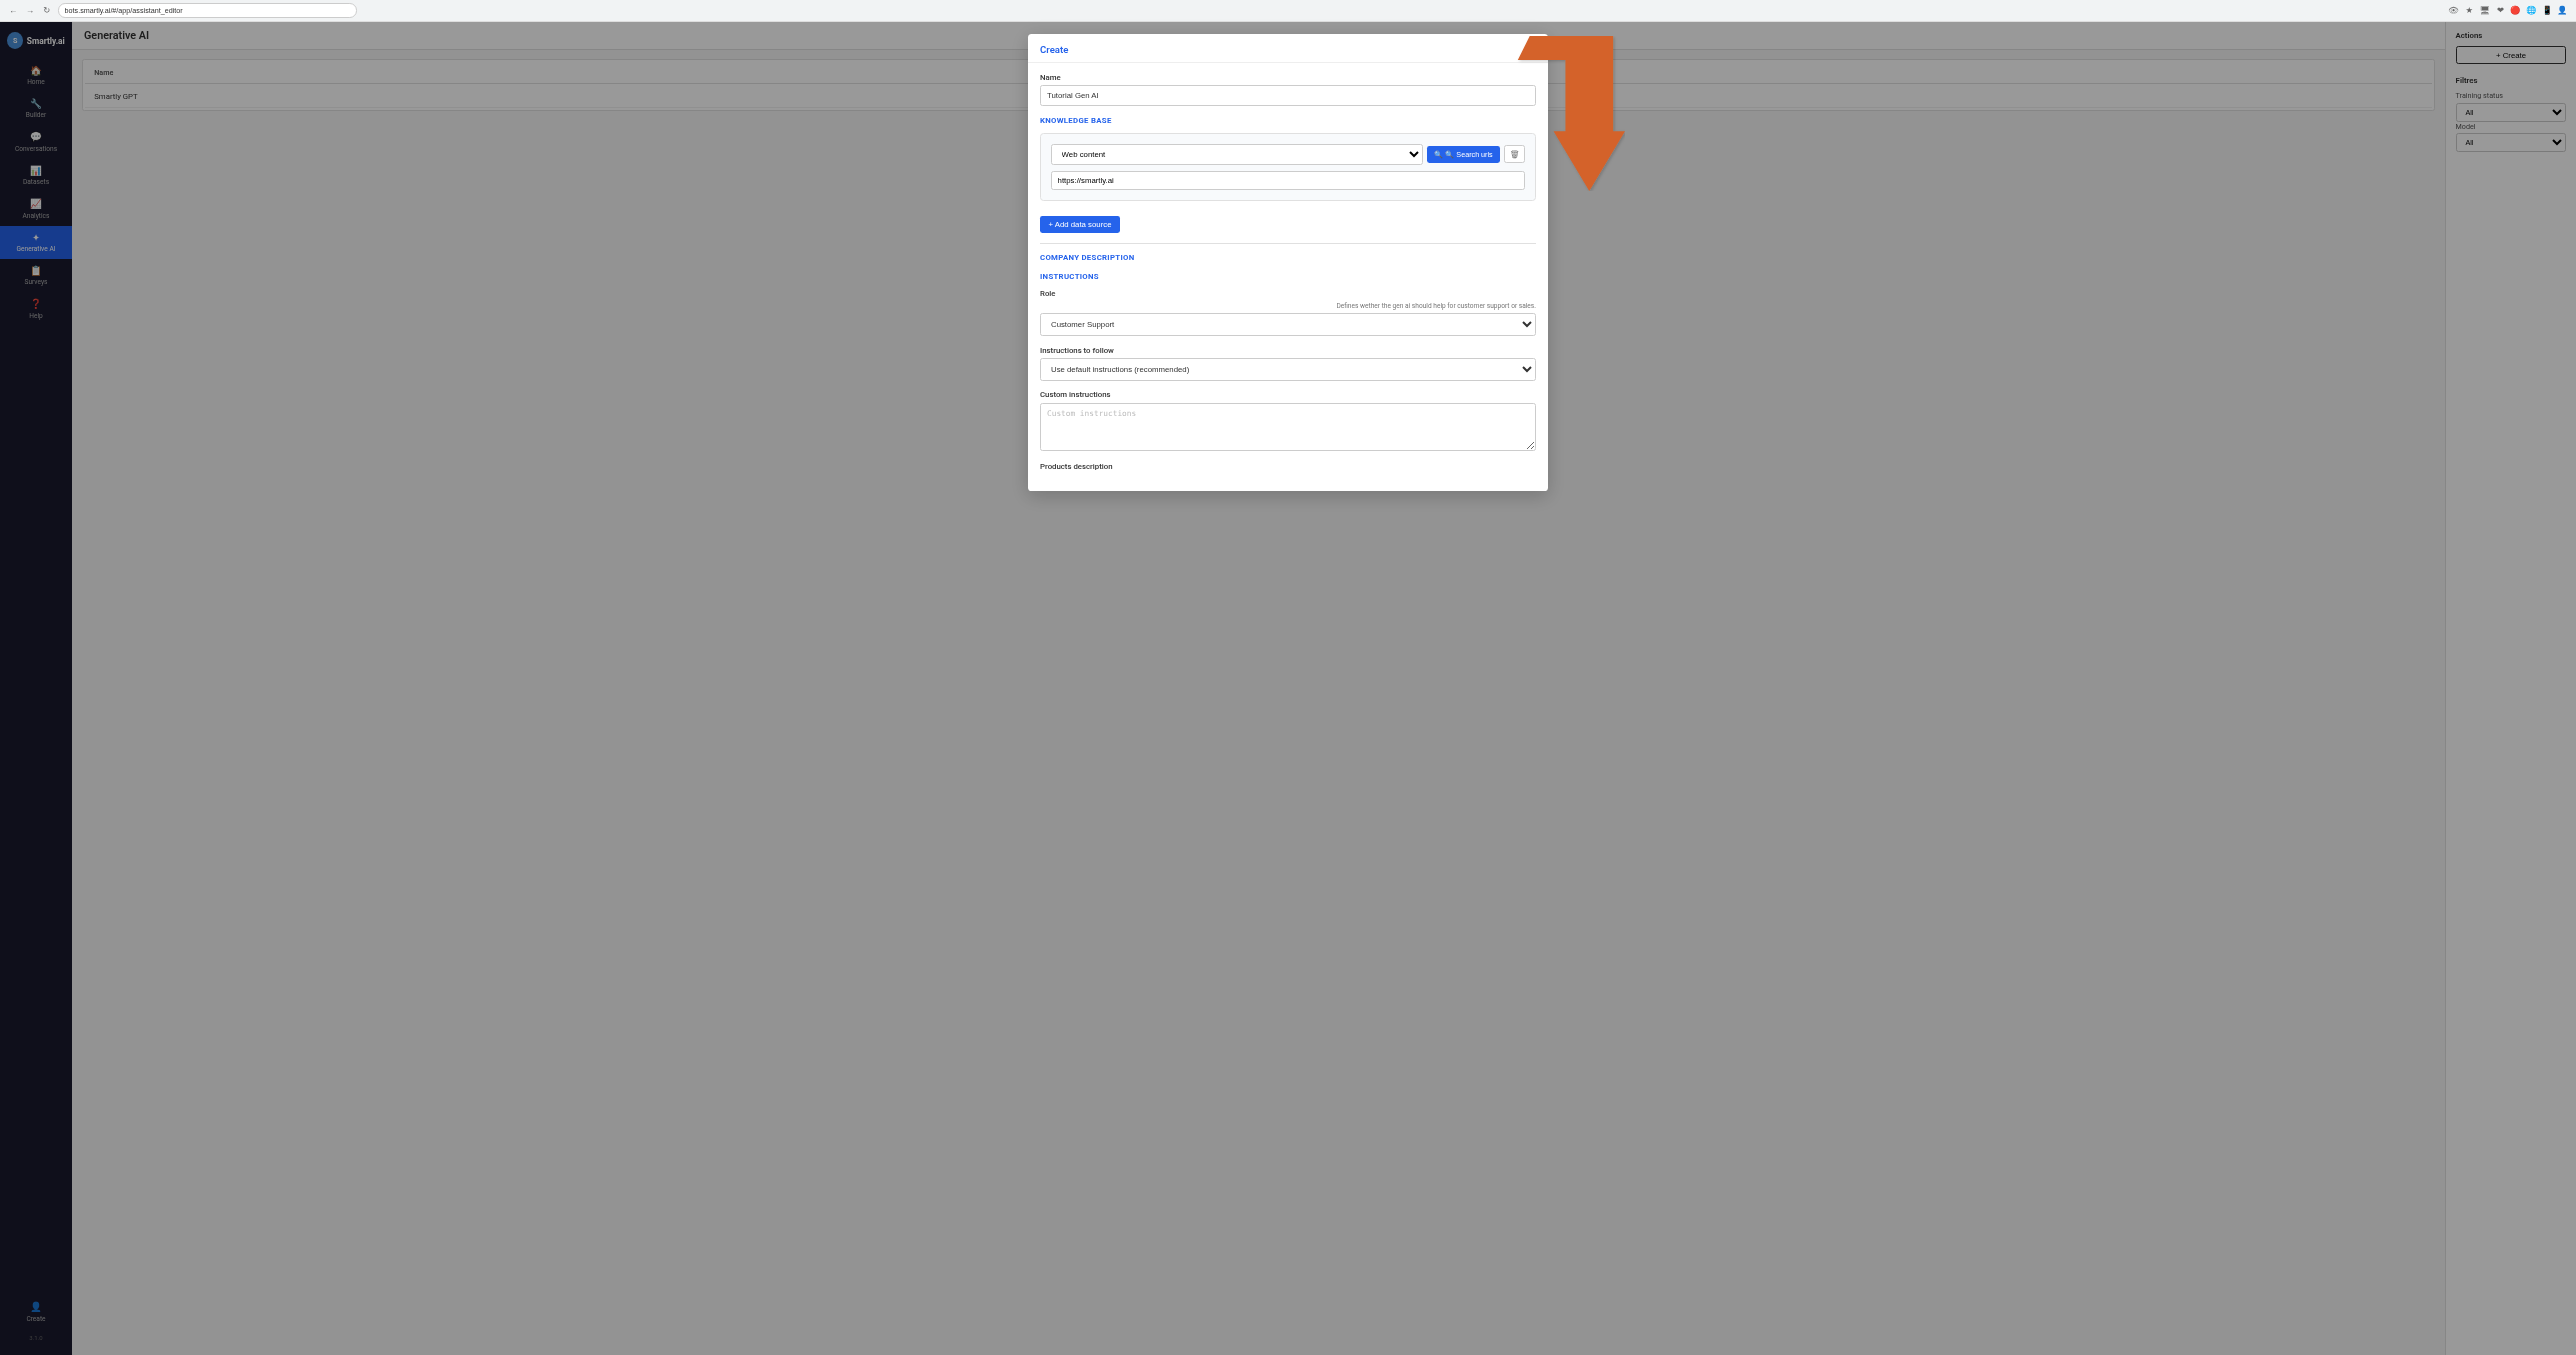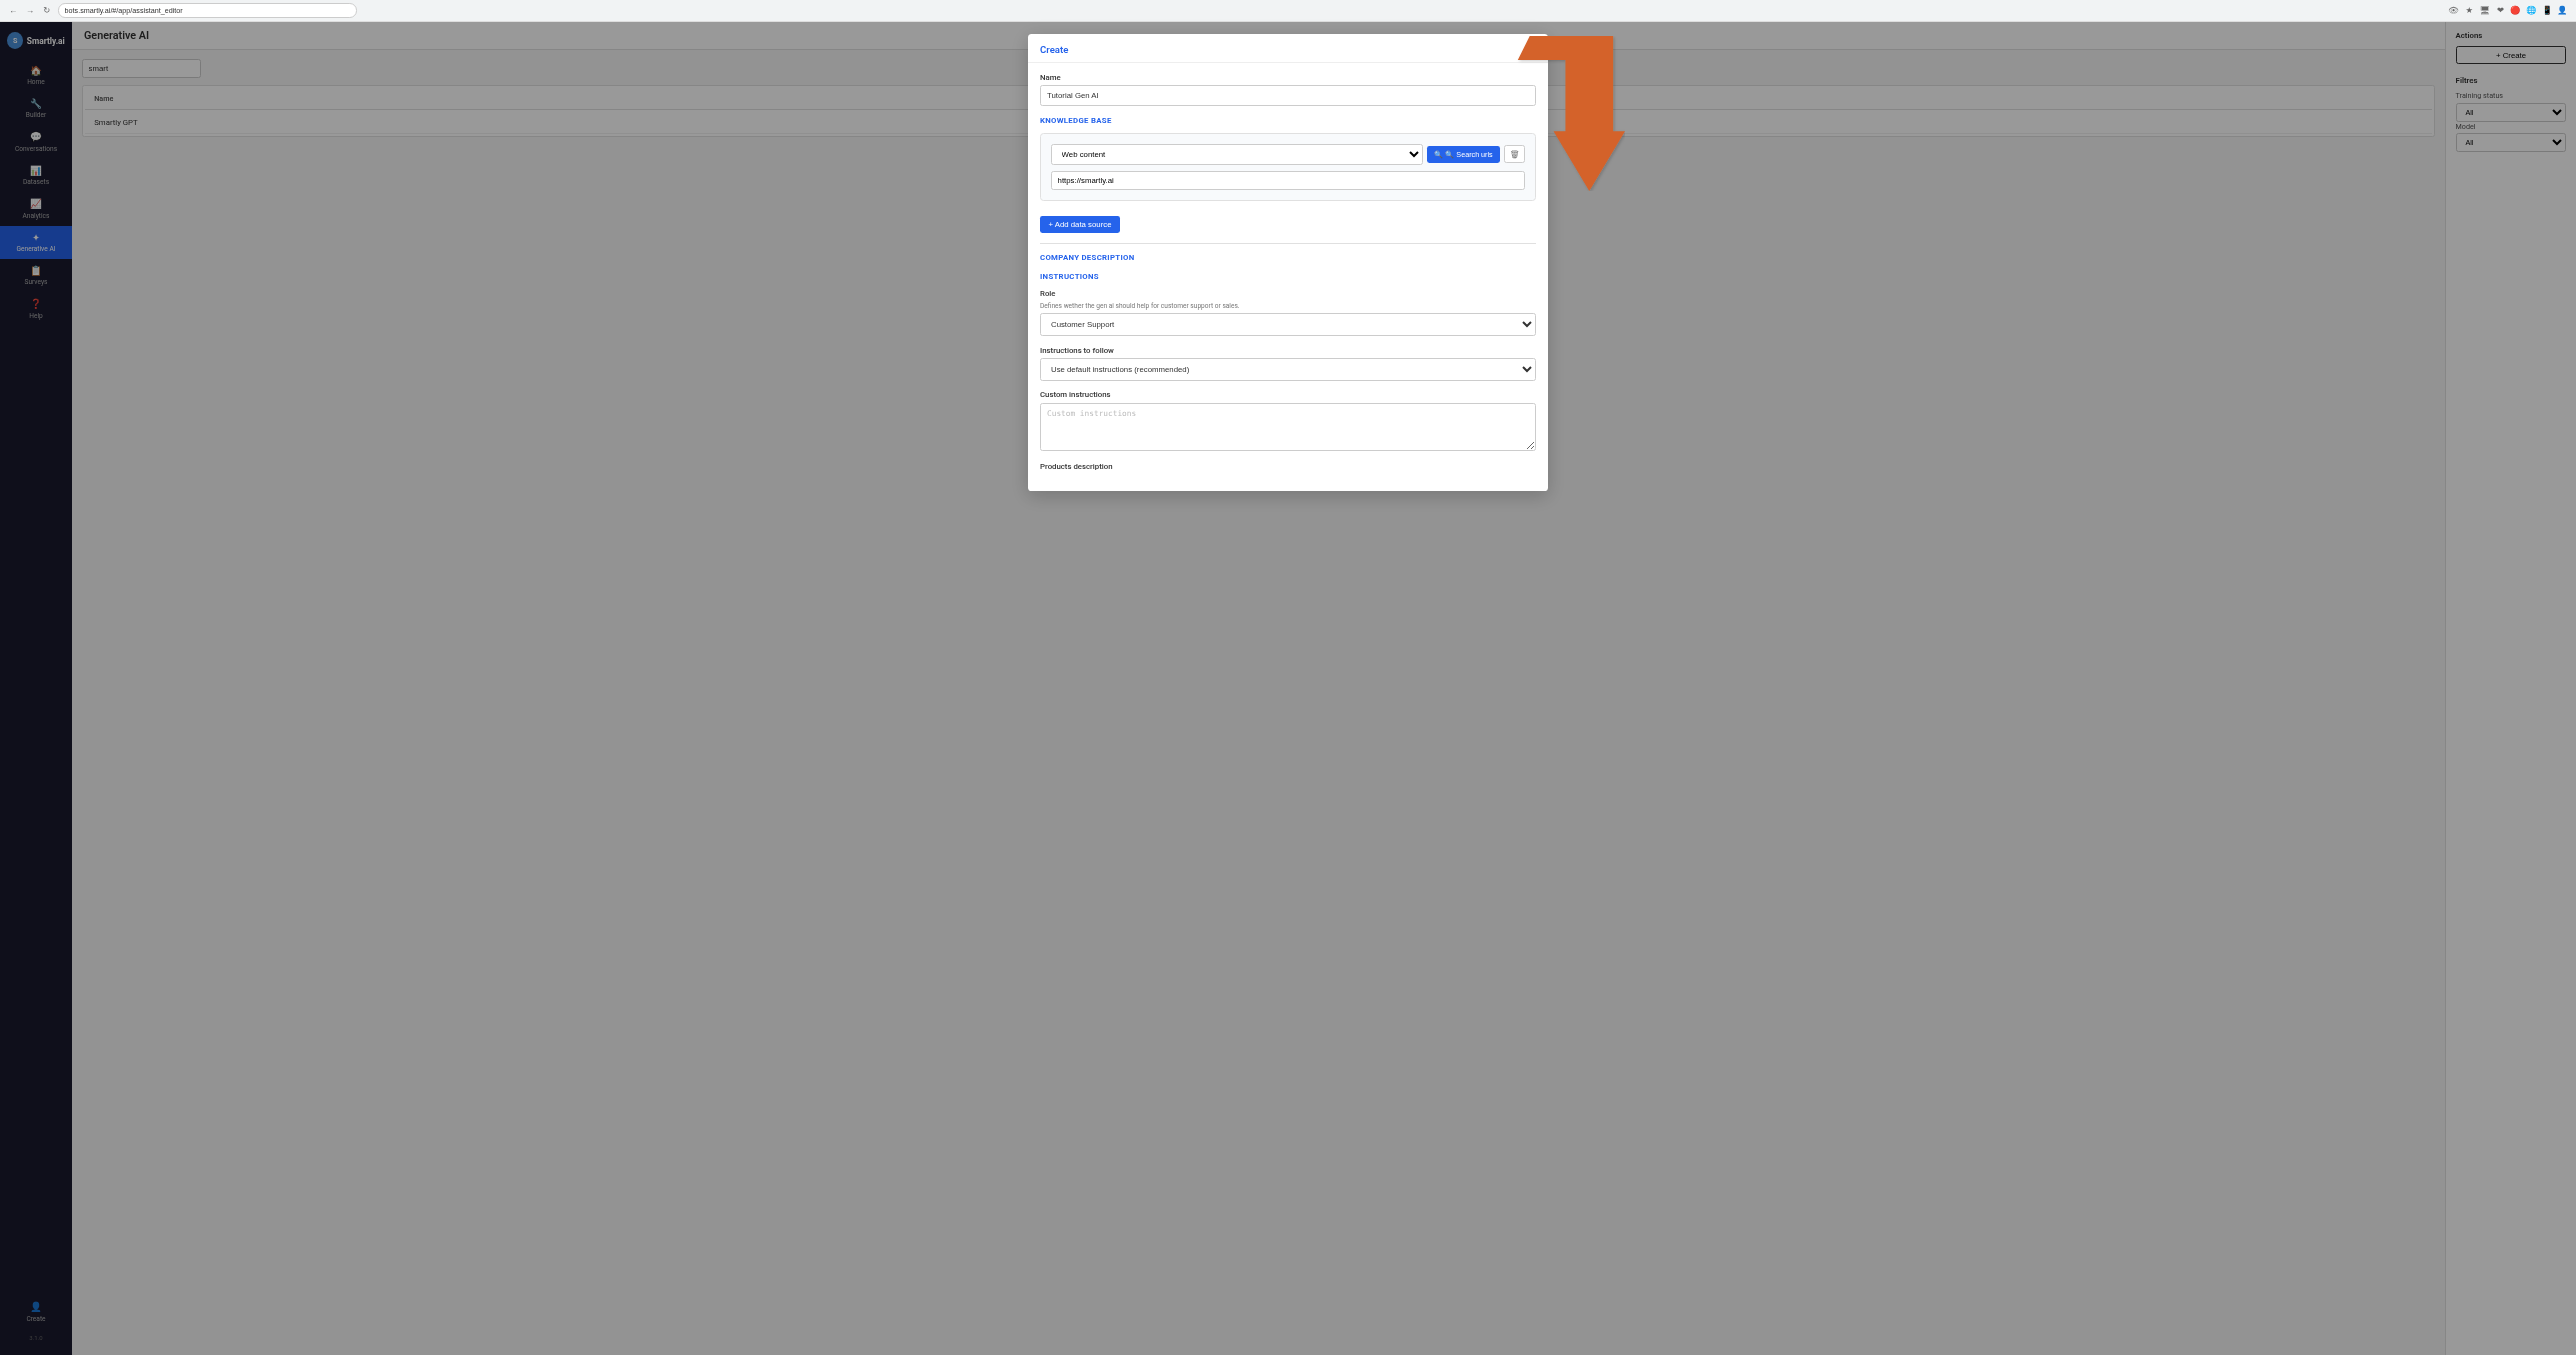--- a/index.html
+++ b/index.html
@@ -339,20 +339,21 @@
     .section-divider {
       border: none;
       border-top: 0.6px solid #e0e0e0;
       margin: 9.6px 0;
     }
 
     .role-desc {
       font-size: 6.6px;
       color: #777;
       margin-bottom: 3.6px;
+      text-align: right;
     }
     .form-select {
       width: 100%;
       border: 0.6px solid #ccc;
       border-radius: 2.4px;
       padding: 4.8px 6px;
       font-size: 7.8px;
       background: white;
       color: #333;
     }
@@ -444,23 +445,20 @@
       </div>
       <div class="sidebar-version">3.1.0</div>
     </div>
   </nav>
 
   <div class="main-content">
     <div class="main-header">
       <span>Generative AI</span>
     </div>
     <div class="main-body">
-      <div class="search-bar-row">
-        <input class="search-input" type="text" value="smart" style="">
-      </div>
       <table class="data-table">
         <thead>
           <tr>
             <th>Name</th>
           </tr>
         </thead>
         <tbody>
           <tr>
             <td>Smartly GPT</td>
           </tr>

